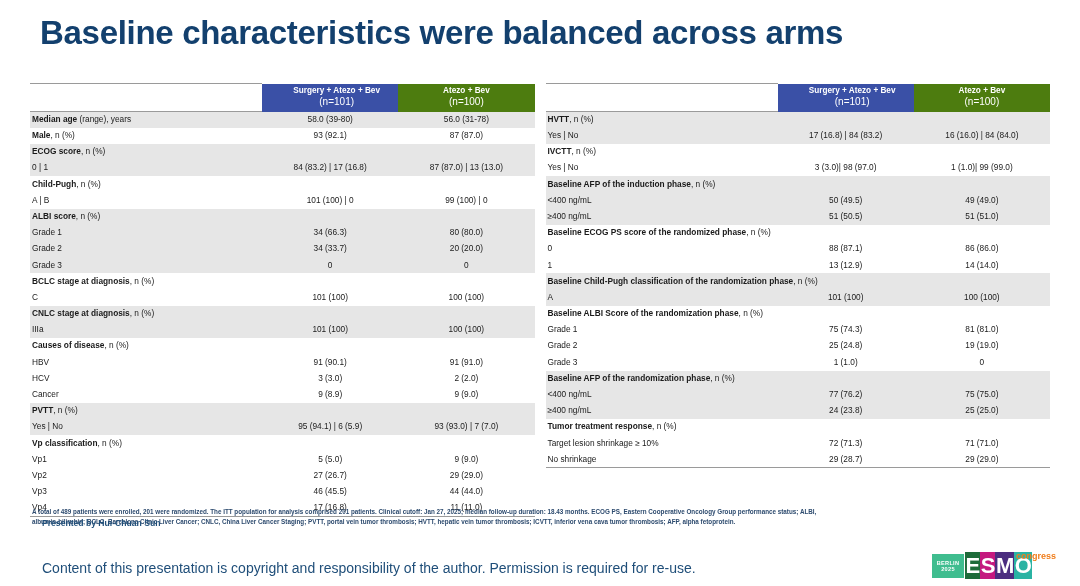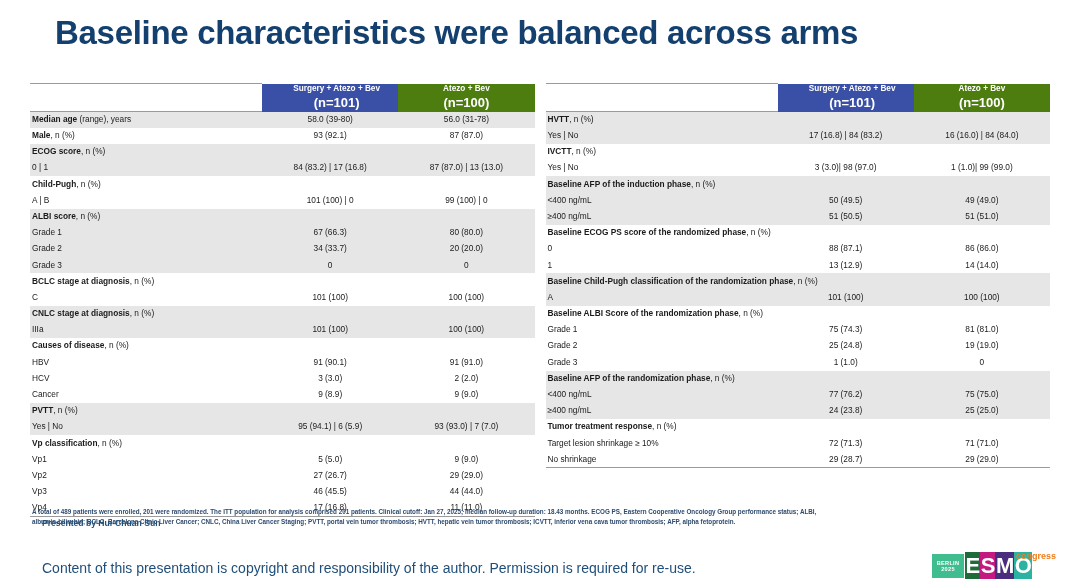--- a/index.html
+++ b/index.html
@@ -6,21 +6,21 @@
   html, body {
     width: 1080px; height: 586px;
     background: #ffffff;
     font-family: "Liberation Sans", sans-serif;
     overflow: hidden;
   }
   .slide { position: relative; width: 1080px; height: 586px; background: #fff; }
 
   .slide-title {
     position: absolute;
-    left: 55px; top: 14px;
+    left: 40px; top: 14px;
     font-size: 33px;
     font-weight: bold;
     color: #13406e;
     letter-spacing: -0.3px;
     white-space: nowrap;
   }
 
   .tables-wrap {
     position: absolute;
     left: 30px; top: 83px;
@@ -52,21 +52,21 @@
   .ctab thead th.arm-blue {
     background: #3a50a6;
     color: #ffffff;
     padding-left: 13px;
   }
   .ctab thead th.arm-red {
     background: #4d7c0f;
     color: #ffffff;
   }
   .arm-line1 { display: block; font-size: 8.2px; font-weight: bold; line-height: 1.25; }
-  .arm-line2 { display: block; font-size: 13px; font-weight: bold; line-height: 1.25; }
+  .arm-line2 { display: block; font-size: 10px; font-weight: normal; line-height: 1.25; }
 
   .ctab tbody td {
     font-size: 8.3px;
     color: #1a1a1a;
     height: 16.2px;
     padding: 0 2px;
     line-height: 1.15;
     vertical-align: middle;
   }
   .ctab tbody tr.shade td { background: #e6e6e6; }
@@ -200,21 +200,21 @@
               <td class="val">101 (100) | 0</td>
               <td class="val">99 (100) | 0</td>
             </tr>
             <tr class="shade">
               <td class="lbl"><span class="hd">ALBI score</span><span class="sfx">, n (%)</span></td>
               <td class="val"></td>
               <td class="val"></td>
             </tr>
             <tr class="shade">
               <td class="sub">Grade 1</td>
-              <td class="val">67 (66.3)</td>
+              <td class="val">34 (66.3)</td>
               <td class="val">80 (80.0)</td>
             </tr>
             <tr class="shade">
               <td class="sub">Grade 2</td>
               <td class="val">34 (33.7)</td>
               <td class="val">20 (20.0)</td>
             </tr>
             <tr class="shade">
               <td class="sub">Grade 3</td>
               <td class="val">0</td>

